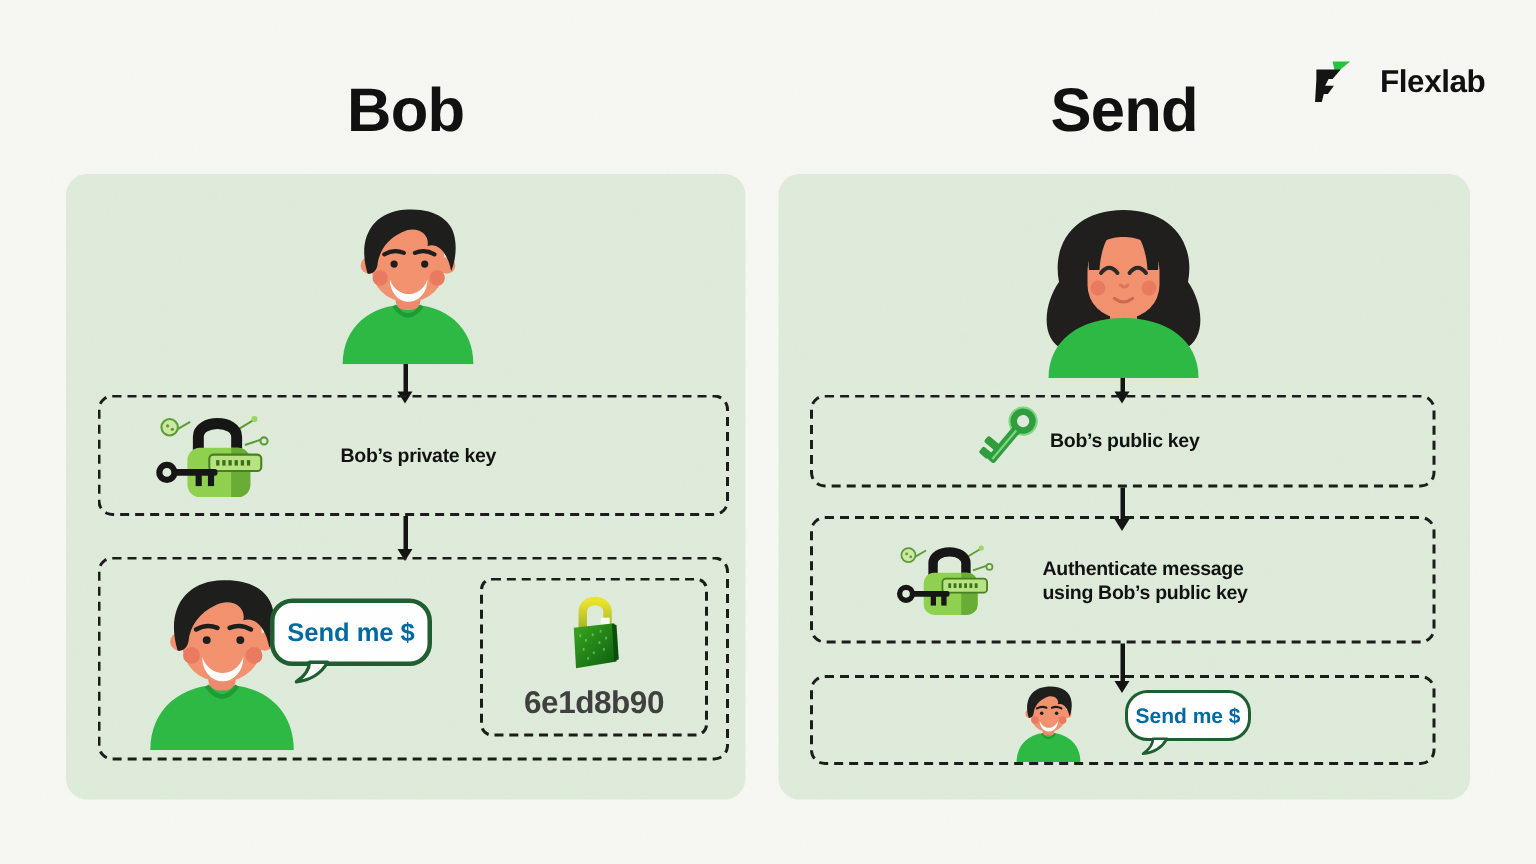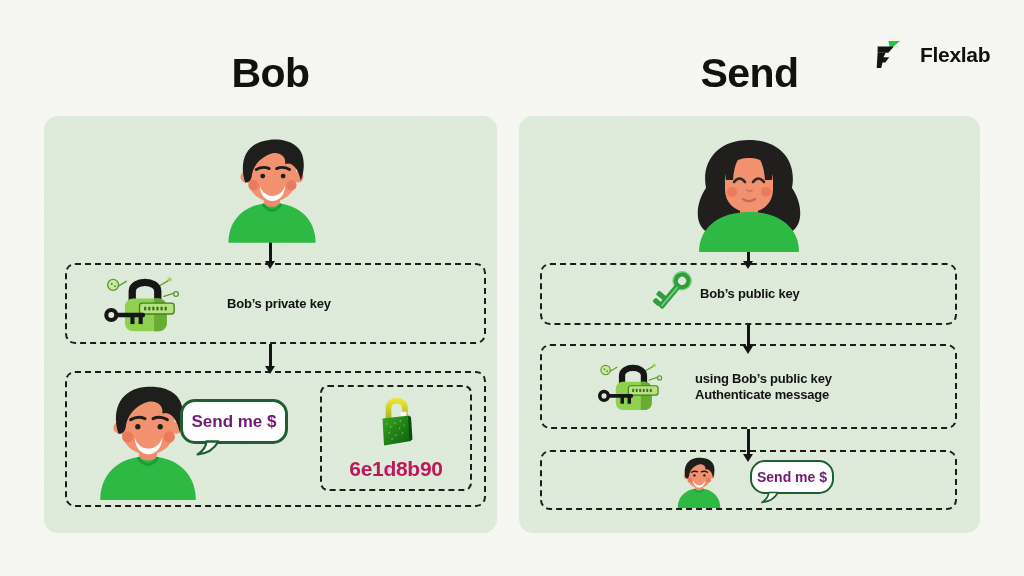--- a/index.html
+++ b/index.html
@@ -30,27 +30,27 @@
   .arrow::after{
     content:'';position:absolute;bottom:-7px;left:50%;transform:translateX(-50%);
     width:0;height:0;border:5.5px solid transparent;border-top:8px solid #141414;border-bottom:0;
   }
   .btext{
     font-size:13px;font-weight:700;line-height:1.22;color:#121212;letter-spacing:-0.2px;
   }
   .bubble{
     position:absolute;background:#fff;border:3px solid #1f5e31;border-radius:15px;
     display:flex;align-items:center;justify-content:center;
-    font-weight:800;color:#701a75;box-sizing:border-box;z-index:3;
+    font-weight:800;color:#0369a1;box-sizing:border-box;z-index:3;
   }
   .bubble .tail{position:absolute;left:12px;bottom:-15px;}
   .avatar{position:absolute;z-index:2;}
   .hash{
     position:absolute;left:0;right:0;bottom:8px;text-align:center;
-    font-size:21px;font-weight:800;letter-spacing:-0.3px;color:#be185d;
+    font-size:21px;font-weight:800;letter-spacing:-0.3px;color:#404040;
   }
   #logo{position:absolute;left:874px;top:40px;display:flex;align-items:center;gap:19px;}
   #logo .brand-label{font-size:21px;font-weight:800;color:#101010;letter-spacing:-0.3px;}
   .noise{position:fixed;inset:0;z-index:9;pointer-events:none;mix-blend-mode:multiply;opacity:.5;}
 </style>
 </head>
 <body>
 
 <svg width="0" height="0" style="position:absolute" aria-hidden="true">
   <defs>
@@ -228,22 +228,22 @@
     <div class="btext">Bob’s public key</div>
   </div>
 
   <div class="arrow" style="left:228px;top:209px;height:22px;"></div>
 
   <div class="dbox" style="left:21px;top:228px;width:417px;height:85px;padding-left:55px;gap:26px;">
     <svg width="72" height="55" style="flex:none">
         <use href="#sym-signlock"></use>
       </svg>
     <div class="btext">
+      <div>Authenticate message</div>
       <div>using Bob’s public key</div>
-      <div>Authenticate message</div>
     </div>
   </div>
 
   <div class="arrow" style="left:228px;top:313px;height:26px;"></div>
 
   <div class="dbox" style="left:21px;top:334px;width:417px;height:60px;">
     <svg class="avatar" style="left:132px;top:4px;" width="50" height="52">
         <use href="#sym-bob"></use>
       </svg>
     <div class="bubble" style="left:208px;top:8px;width:84px;height:34px;font-size:14px;border-width:2.5px;">

